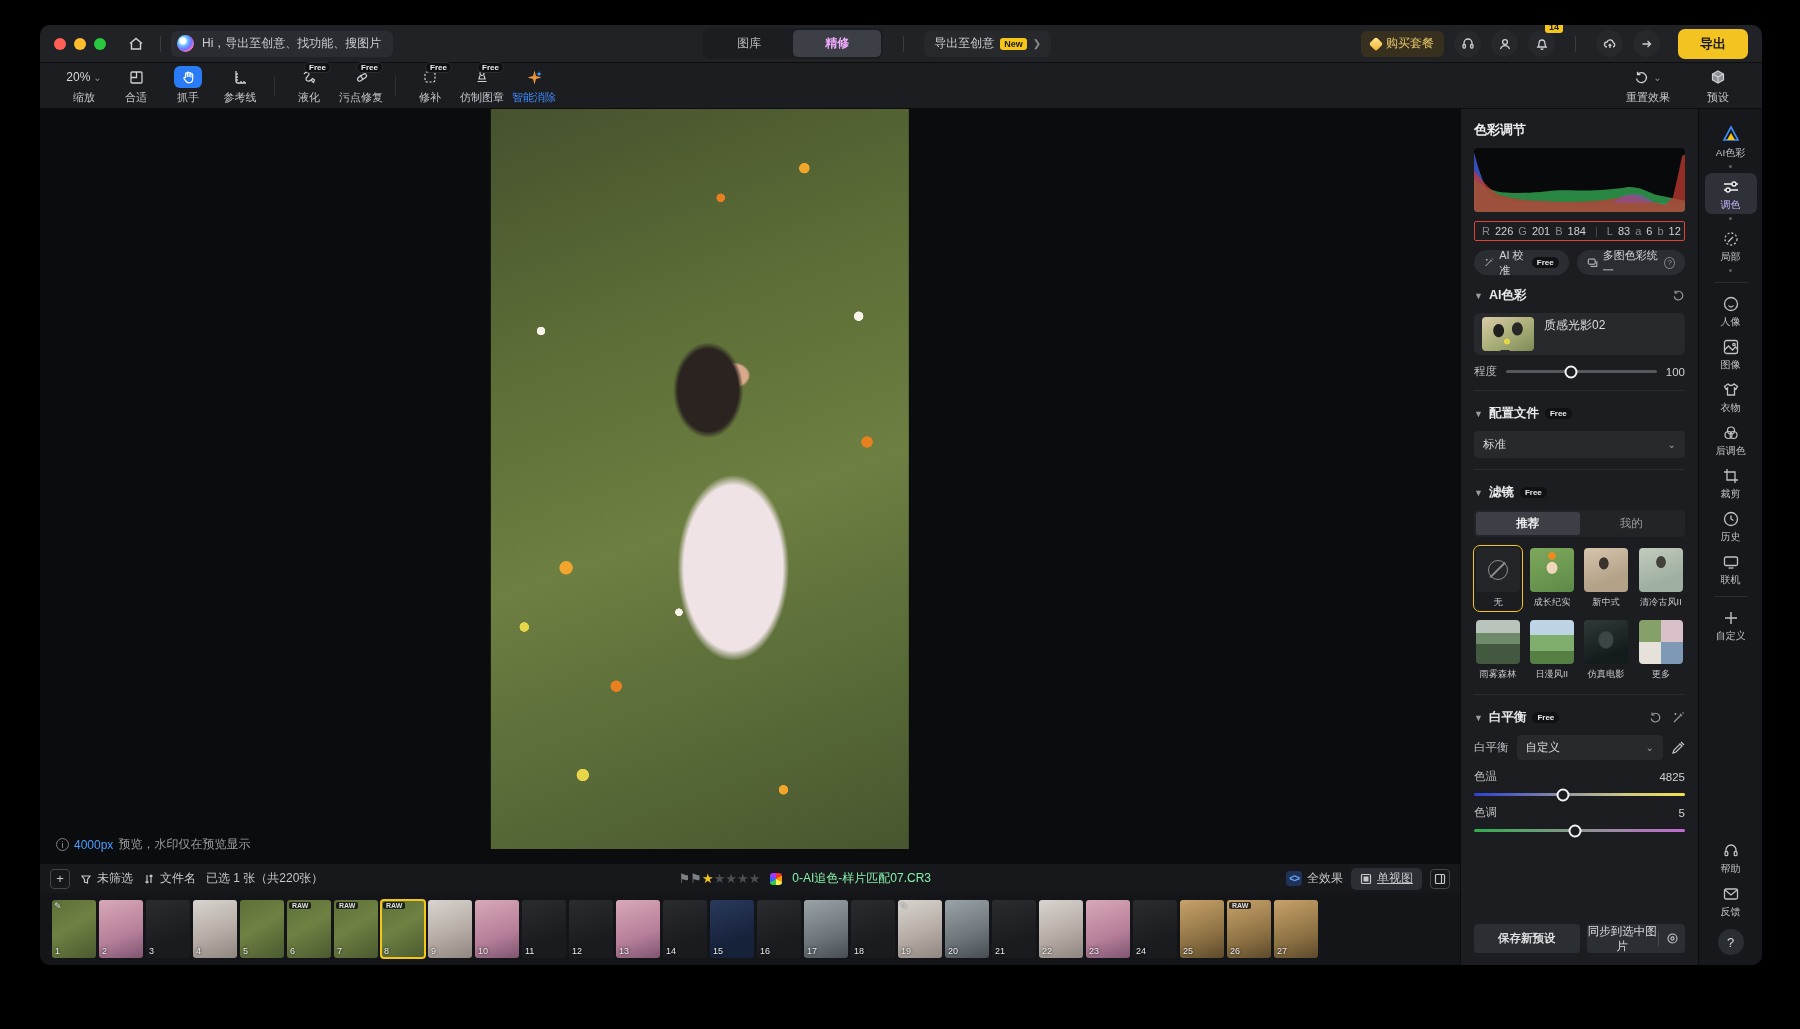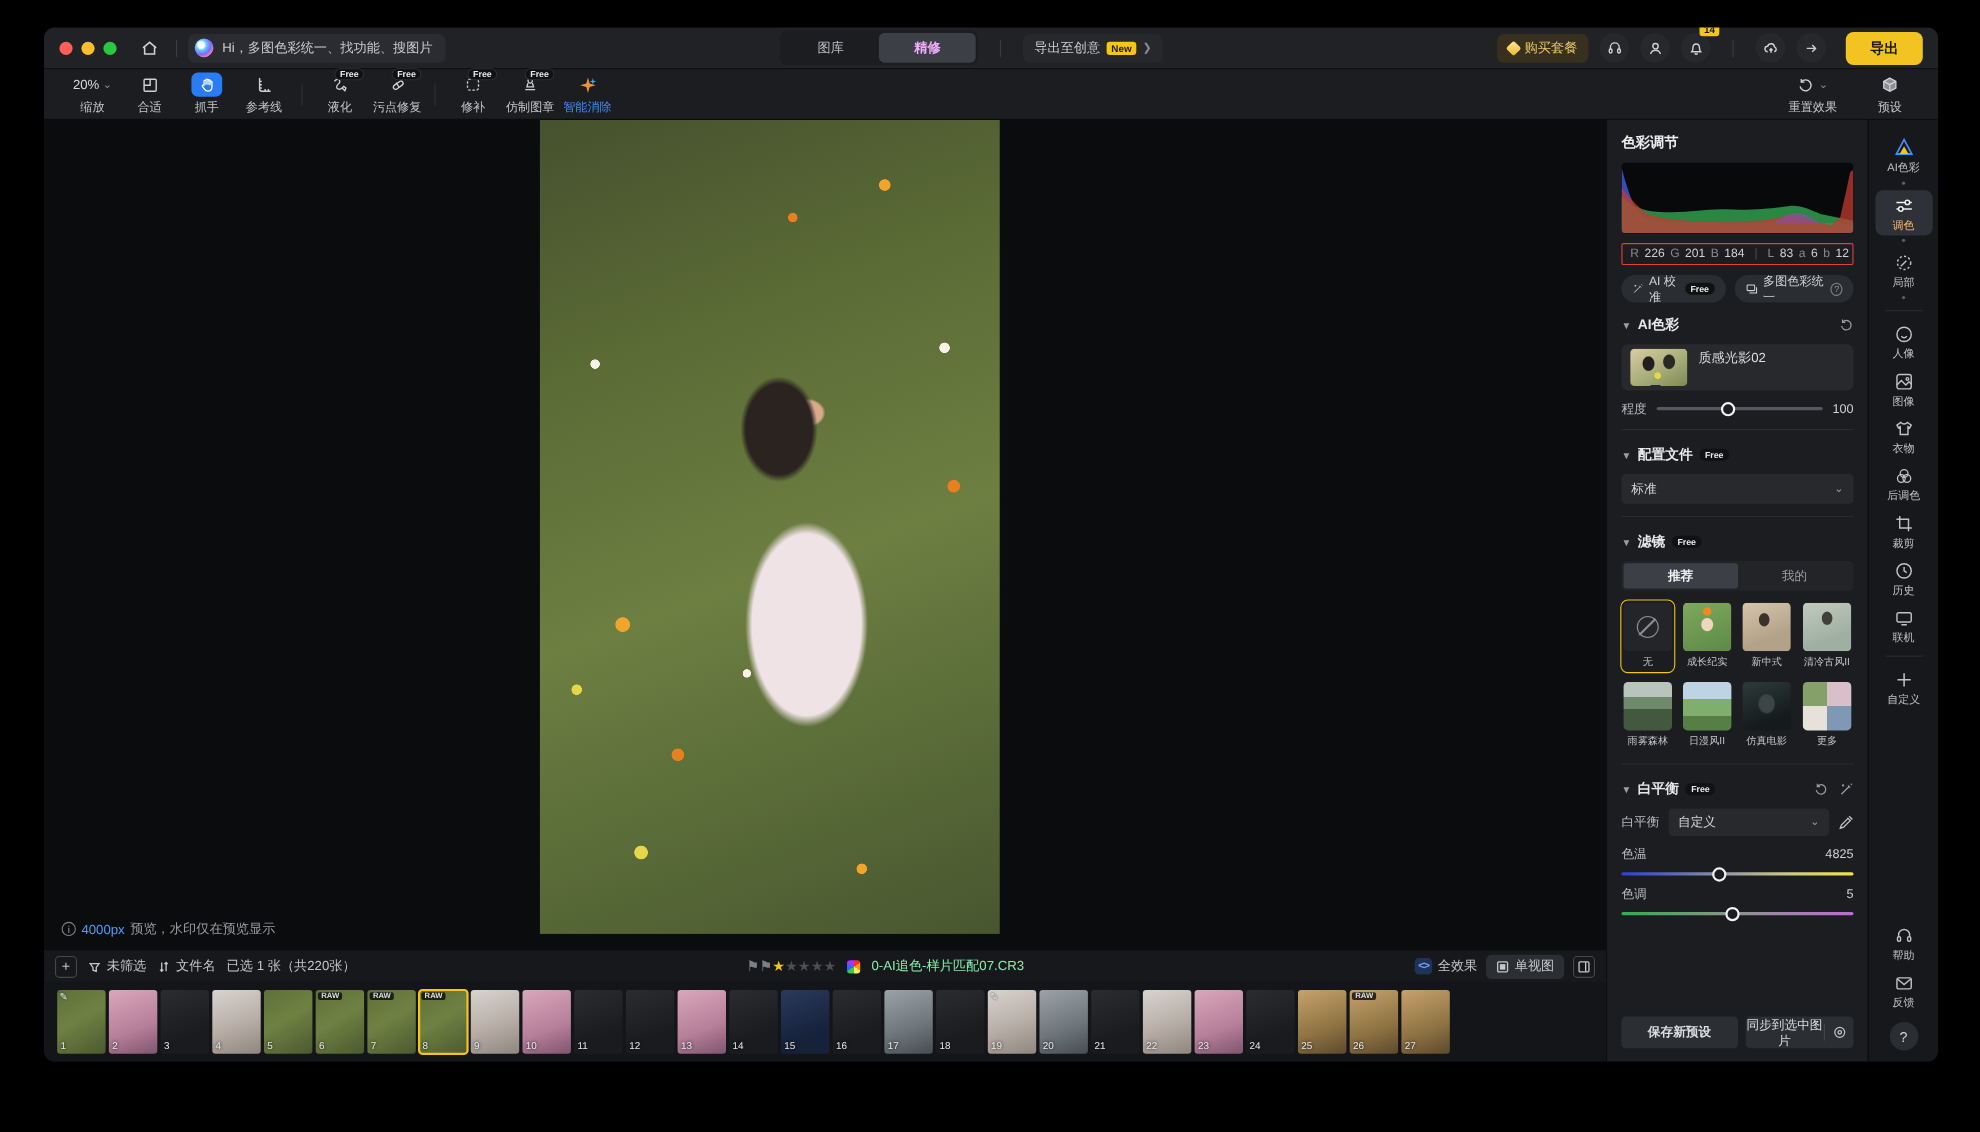--- a/index.html
+++ b/index.html
@@ -95,21 +95,21 @@
   .flagg { color:#7d8085; font-size:13px; }
   .star-y { color:#f5c518; font-size:13px; }
   .star-g { color:#4c4f54; font-size:13px; }
   .swatch { width:12px; height:12px; border-radius:3px;
     background:conic-gradient(#e33 0 16%, #f90 16% 33%, #fe5 33% 50%, #3c4 50% 66%, #36f 66% 83%, #a3f 83% 100%); margin:0 4px; }
   .fname { color:#86efac; }
   .bb-right { display:flex; align-items:center; gap:8px; }
   .code-ic { background:#1e3357; color:#6aa8ff; border-radius:4px; font-size:10px; font-weight:bold;
     padding:2px 3px; letter-spacing:-1px; }
   .pill-dark { display:flex; align-items:center; gap:5px; background:#2b2e33; border-radius:5px;
-    height:22px; padding:0 9px; }
+    height:22px; padding:0 9px;text-decoration:underline; }
 
   
   .filmstrip { height:72px; background:#141518; display:flex; align-items:center; gap:3px;
     padding:0 12px; overflow:hidden; flex:0 0 auto; }
   .thumb { width:44px; height:58px; border-radius:3px; position:relative; flex:0 0 auto; }
   .thumb.sel { outline:2px solid #f5c518; outline-offset:-1px; }
   .thumb .num { position:absolute; left:3px; bottom:2px; font-size:9px; color:#e8e9ea;
     text-shadow:0 0 3px #000; }
   .thumb .raw { position:absolute; left:2px; top:2px; background:rgba(10,10,12,.8); color:#dedfe1;
     font-size:7px; font-weight:bold; padding:0 3px; border-radius:2px; }
@@ -197,21 +197,21 @@
   .pbtn-group { flex:1.15; display:flex; background:#2b2e33; border-radius:4px; height:29px; align-items:center; }
   .pbtn-group .txt { flex:1; text-align:center; font-size:11.5px; color:#dcdee0; }
   .pbtn-group .gsep { width:1px; height:15px; background:#44474c; }
   .pbtn-group .gic { width:26px; display:flex; align-items:center; justify-content:center; color:#c4c6ca; }
 
   
   .sidebar { width:64px; background:#17181b; border-left:1px solid #0c0d0f; display:flex;
     flex-direction:column; align-items:center; padding:10px 0 10px; gap:2px; }
   .s-item { width:52px; display:flex; flex-direction:column; align-items:center; gap:2px;
     padding:5px 0 2px; border-radius:7px; color:#c0c2c6; }
-  .s-item.on { background:#2e3137; color:#fdba74; }
+  .s-item.on { background:#2e3137; color:#c4b5fd; }
   .s-label { font-size:10.5px; transform:scale(.95); white-space:nowrap; }
   .s-dot { width:3px; height:3px; border-radius:50%; background:#5c5f64; margin:1px 0 3px; }
   .s-div { width:34px; height:1px; background:#2a2c30; margin:5px 0; }
   .s-help { margin-top:6px; width:26px; height:26px; border-radius:50%; background:#2a2d32;
     color:#d5d7da; font-size:13px; display:flex; align-items:center; justify-content:center; }
   .s-flex { flex:1; }
   svg { display:block; }
 </style>
 </head>
 <body>
@@ -226,21 +226,21 @@
       <span class="light l-grn"></span>
     </div>
     <div class="tb-icon">
       <svg width="16" height="16" viewBox="0 0 16 16" fill="none" stroke="#cfd1d5" stroke-width="1.4">
             <path d="M2 7.5 8 2.5 14 7.5 M3.5 7v6h9V7"></path>
           </svg>
     </div>
     <div class="tb-div"></div>
     <div class="ai-pill">
       <span class="siri"></span>
-      <span>Hi，多图色彩统一、找功能、搜图片</span>
+      <span>Hi，导出至创意、找功能、搜图片</span>
     </div>
 
     <div class="tb-center">
       <div class="seg">
         <div class="seg-tab">图库</div>
         <div class="seg-tab on">精修</div>
       </div>
       <div class="tb-div"></div>
       <div class="export-creative">
         <span>导出至创意</span>

